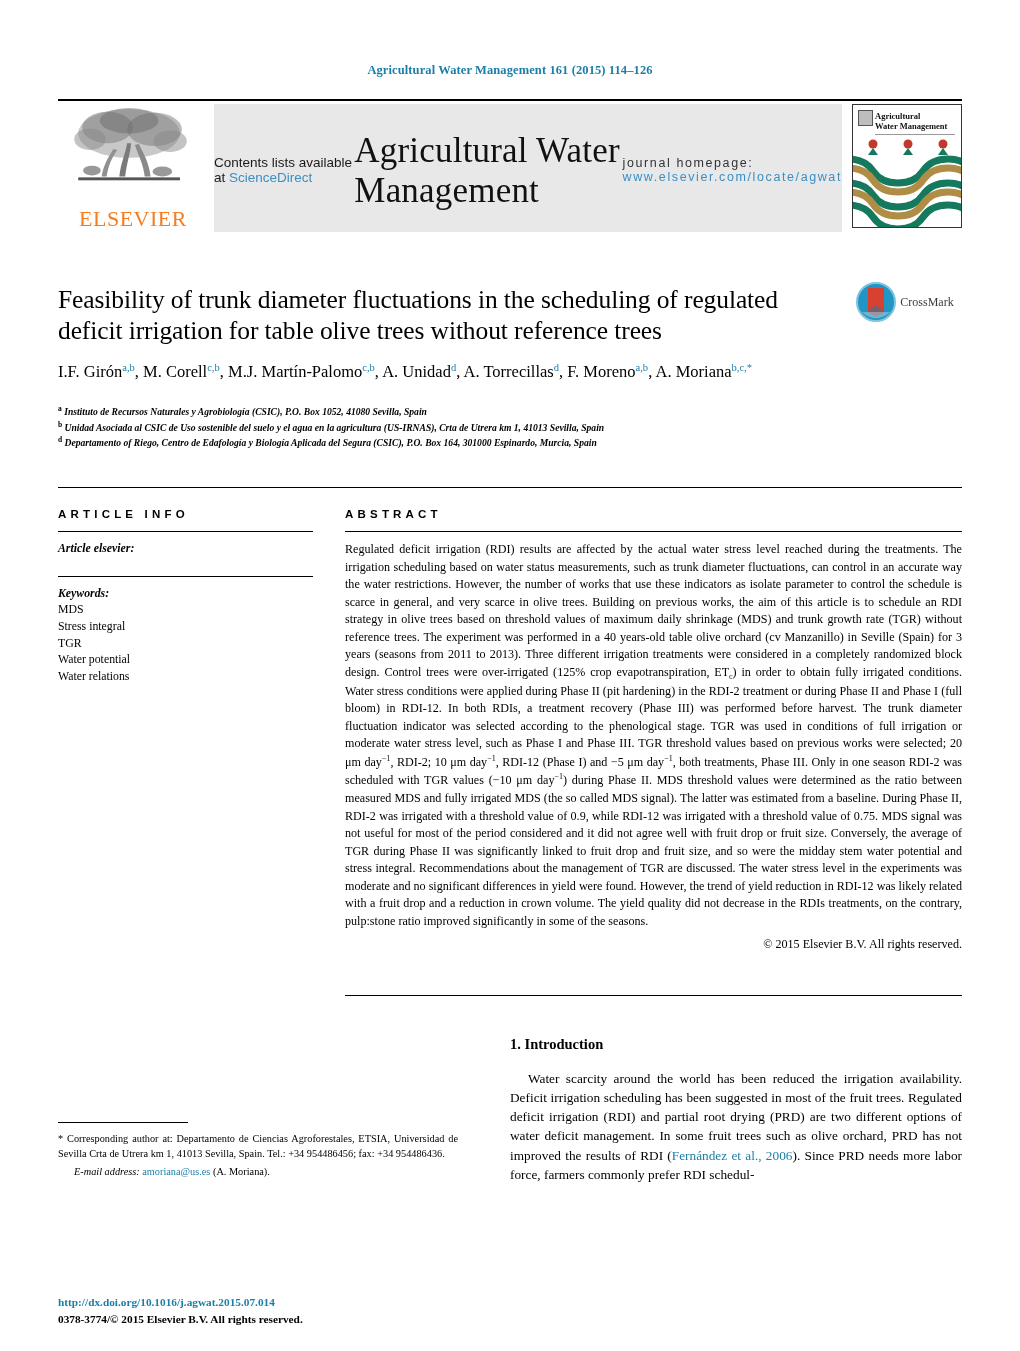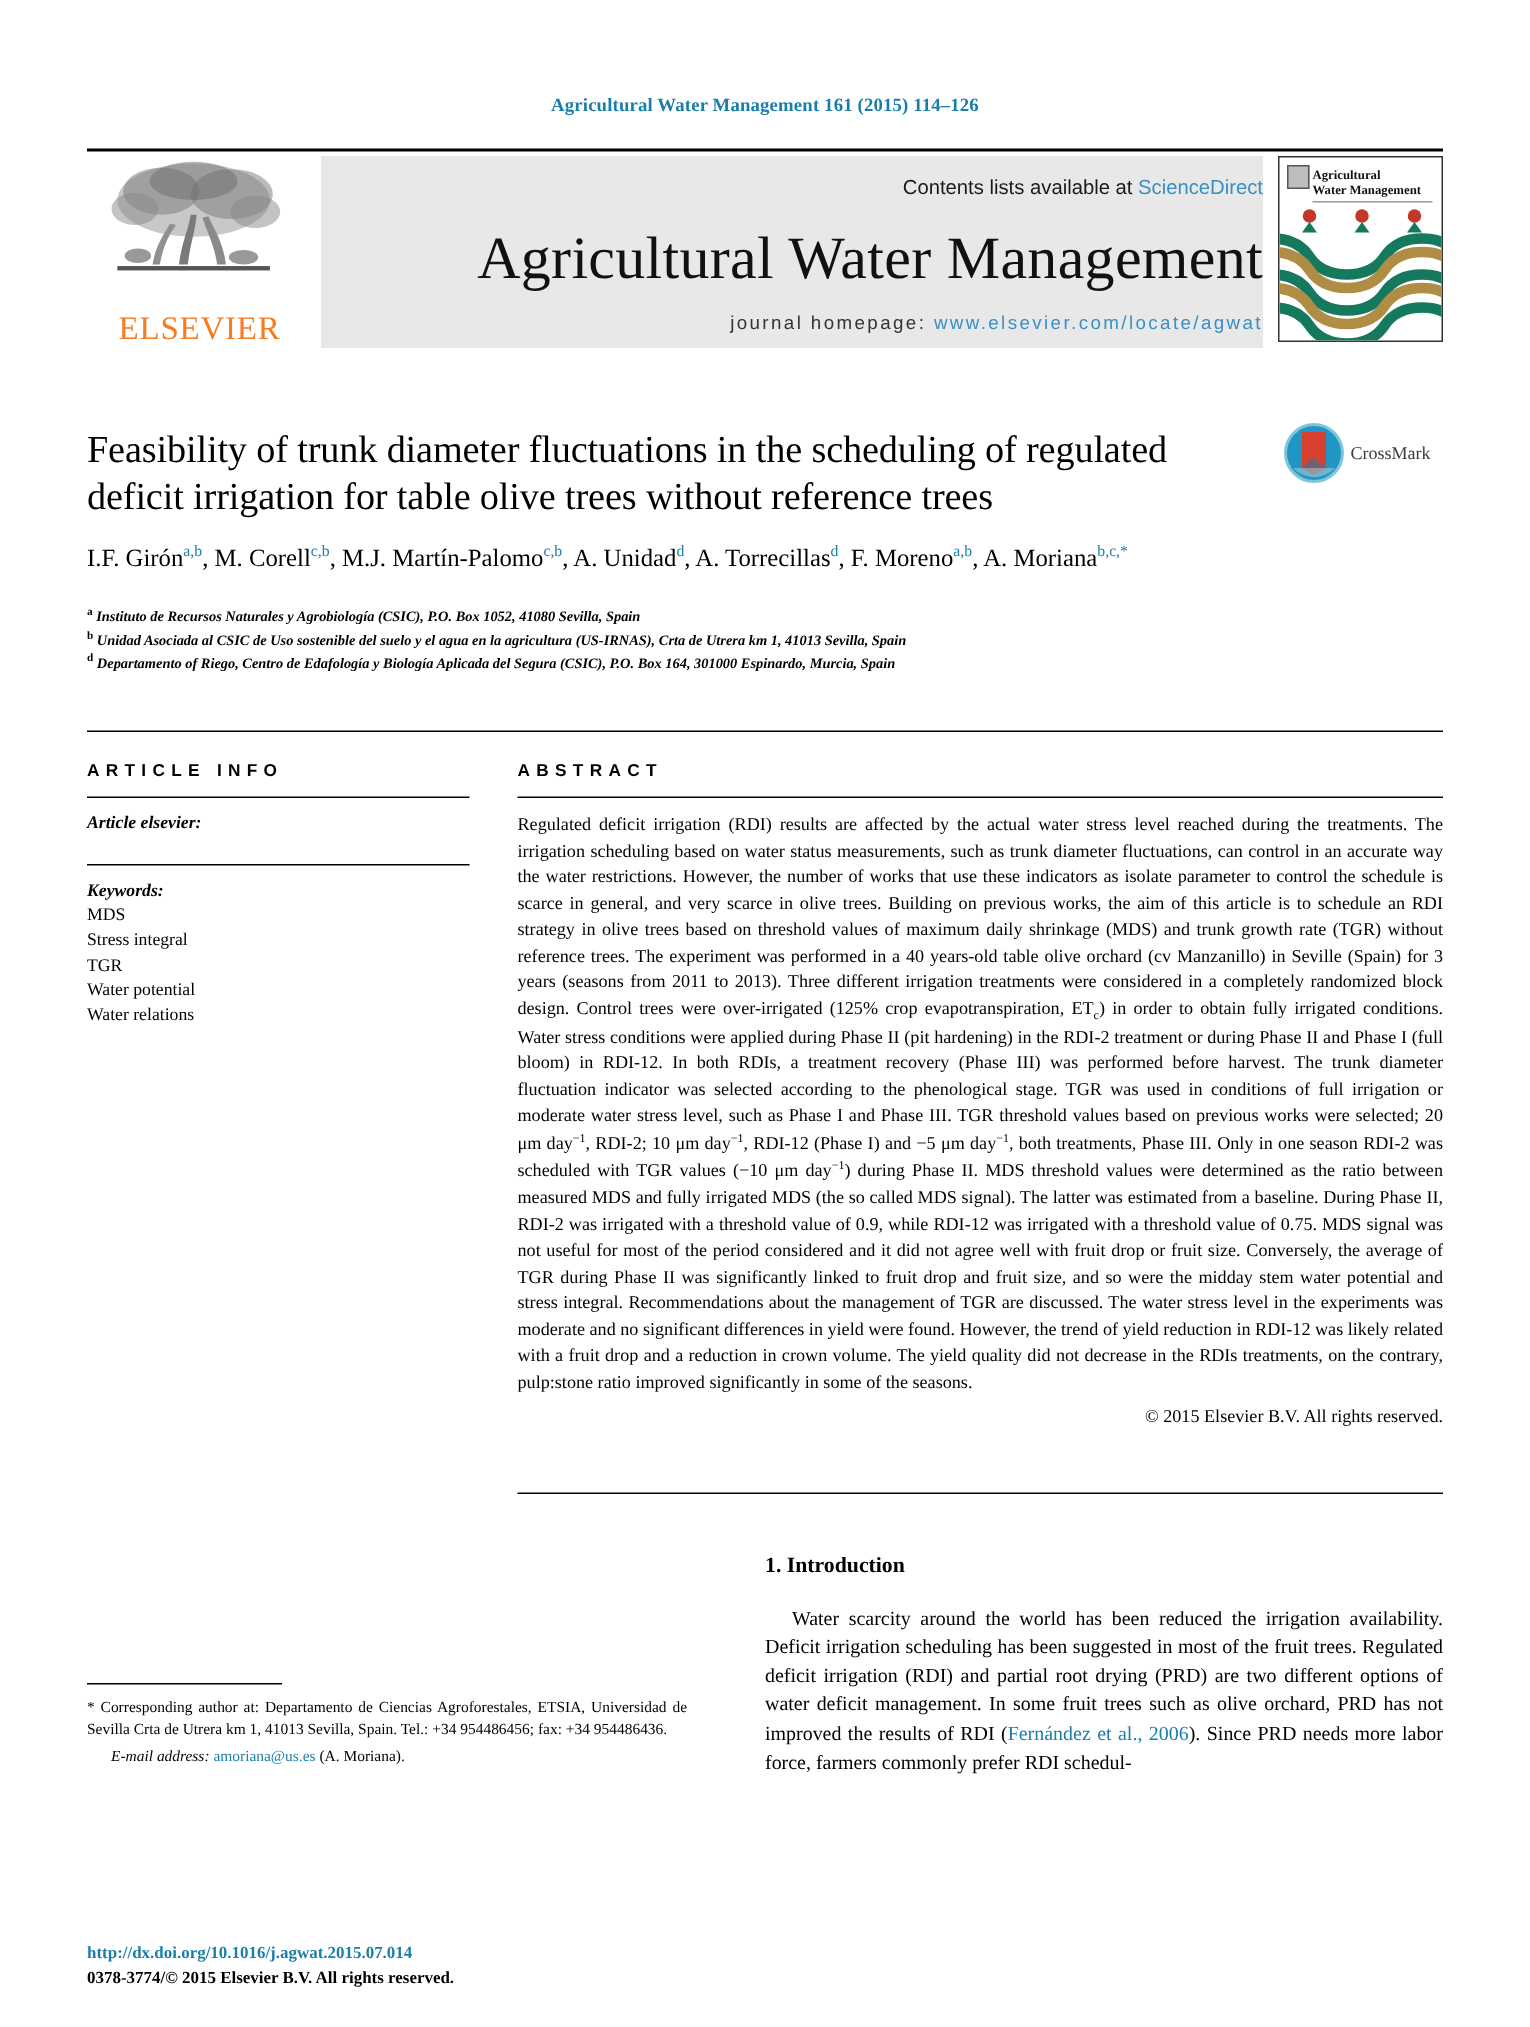--- a/index.html
+++ b/index.html
@@ -67,39 +67,38 @@
     letter-spacing: 0.5px;
     color: #F57C20;
     font-weight: normal;
     line-height: 1;
     margin-top: 14px;
   }
   .masthead-center {
     flex: 1 1 auto;
     background: #e8e8e8;
     display: flex;
-    flex-direction: column;
-    align-items: flex-end;
+    align-items: center;
     justify-content: space-between;
     padding: 13px 0 10px 0;
     box-sizing: border-box;
     margin-left: 6px;
     margin-right: 10px;
   }
   .contents-line {
     font-family: "Liberation Sans", sans-serif;
     font-size: 13.5px;
     color: #1a1a1a;
   }
   .contents-line .sd {
     color: #3a8fc4;
   }
   .journal-title {
     font-family: "Liberation Serif", serif;
-    font-size: 40px;
+    font-size: 35px;
     color: #111;
     letter-spacing: 0.2px;
     margin: 4px 0 2px 0;
   }
   .homepage-line {
     font-family: "Liberation Sans", sans-serif;
     font-size: 12.5px;
     color: #333;
     letter-spacing: 1.6px;
   }

